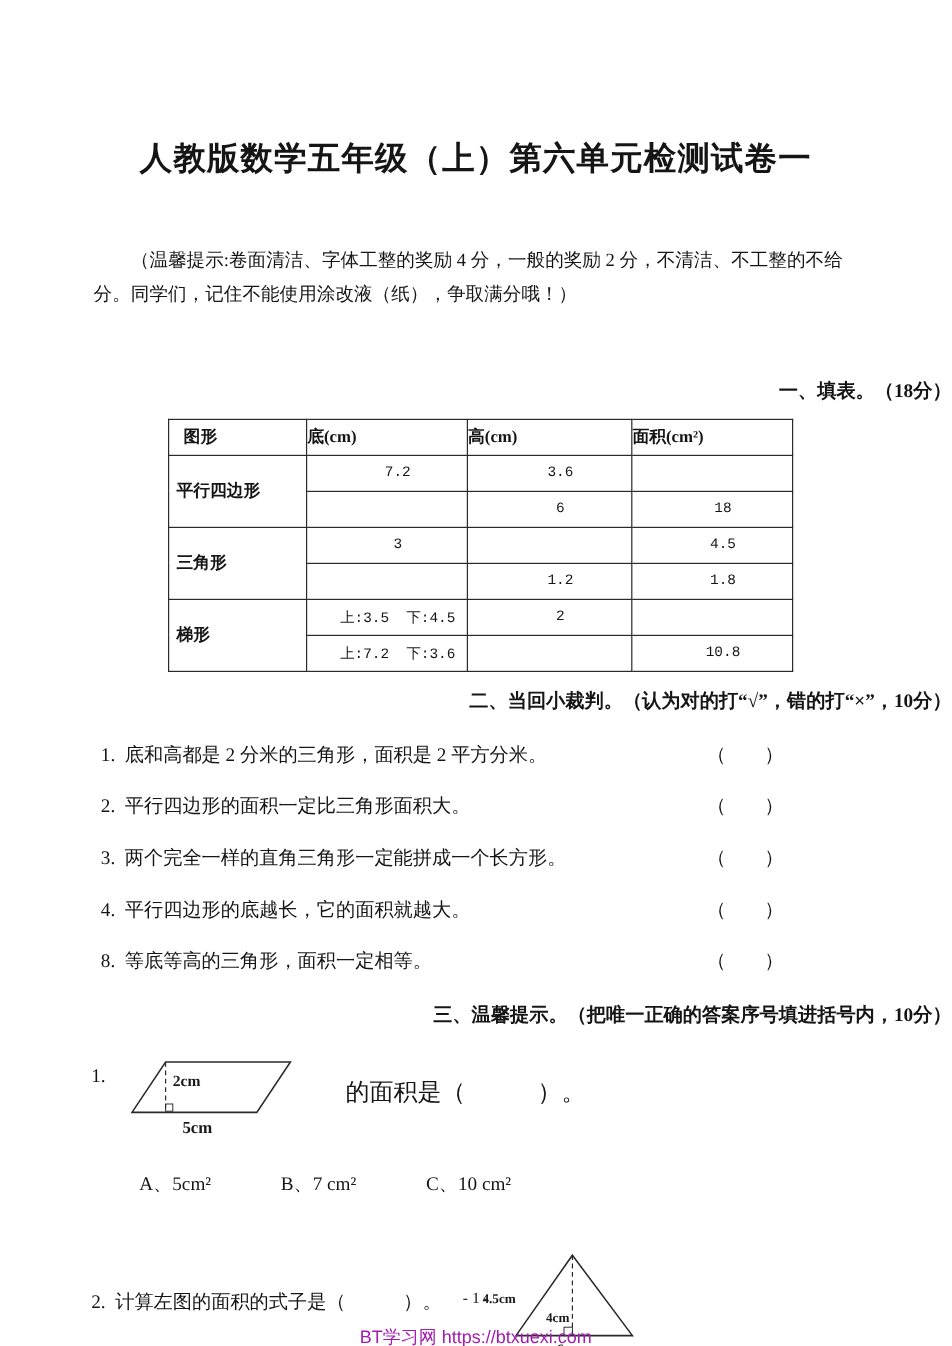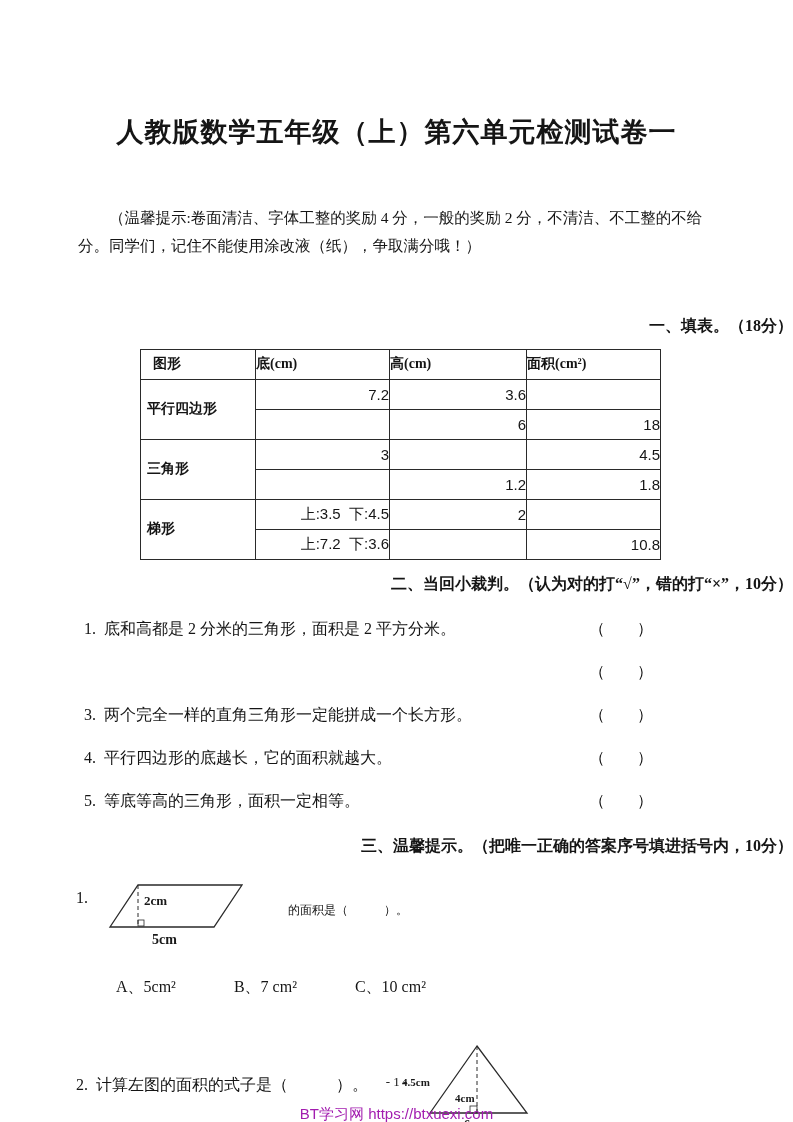--- a/index.html
+++ b/index.html
@@ -53,24 +53,24 @@
     text-align:left;
   }
   .fill-table th.shape-h { text-align:left; padding-left:12px; }
   .fill-table td.shape-cell {
     font-size:14px;
     font-weight:bold;
     padding-left:6px;
     text-align:left;
   }
   .fill-table td.val-cell {
-    font-family:Liberation Sans, sans-serif;
-    font-size:15px;
+    font-family:Liberation Mono, monospace;
+    font-size:12px;
     padding-left:18px;
-    text-align:right;
+    text-align:center;
   }
 
   .judge-list { margin-top:24px; }
   .judge-item {
     display:flex;
     align-items:baseline;
     margin-top:22px;
     font-size:16px;
     padding-left:84px;
     padding-right:140px;
@@ -78,21 +78,21 @@
   .judge-text { white-space:pre; }
   .judge-paren { margin-left:auto; white-space:pre; }
 
   .q1-row {
     display:flex;
     align-items:center;
     margin-top:18px;
     padding-left:76px;
   }
   .q1-num { font-size:16px; margin-right:14px; align-self:flex-start; margin-top:14px; }
-  .q1-question { font-size:12px; margin-left:36px; white-space:pre; }
+  .q1-question { font-size:20px; margin-left:36px; white-space:pre; }
 
   .options {
     margin:30px 0 0 116px;
     font-size:16px;
   }
   .options span { display:inline-block; margin-right:54px; }
 
   .q2-row {
     display:flex;
     align-items:center;
@@ -188,32 +188,33 @@
     </table>
 
   <h2 class="sec-heading sec2">二、当回小裁判。（认为对的打“√”，错的打“×”，10分）</h2>
 
   <div class="judge-list">
     <div class="judge-item">
       <span class="judge-text">1.  底和高都是 2 分米的三角形，面积是 2 平方分米。</span>
       <span class="judge-paren">（        ）</span>
     </div>
     <div class="judge-item">
+      <span class="judge-text">2.  平行四边形的面积一定比三角形面积大。</span>
       <span class="judge-paren">（        ）</span>
     </div>
     <div class="judge-item">
       <span class="judge-text">3.  两个完全一样的直角三角形一定能拼成一个长方形。</span>
       <span class="judge-paren">（        ）</span>
     </div>
     <div class="judge-item">
       <span class="judge-text">4.  平行四边形的底越长，它的面积就越大。</span>
       <span class="judge-paren">（        ）</span>
     </div>
     <div class="judge-item">
-      <span class="judge-text">5.  等底等高的三角形，面积一定相等。</span>
+      <span class="judge-text">8.  等底等高的三角形，面积一定相等。</span>
       <span class="judge-paren">（        ）</span>
     </div>
   </div>
 
   <h2 class="sec-heading sec3">三、温馨提示。（把唯一正确的答案序号填进括号内，10分）</h2>
 
   <div class="q1-row">
     <span class="q1-num">1.</span>
     <svg width="150" height="72" viewBox="0 0 150 72">
       <polygon points="36,10 140,10 112,52 8,52" fill="none" stroke="#2a2a2a" stroke-width="1.3"></polygon>

